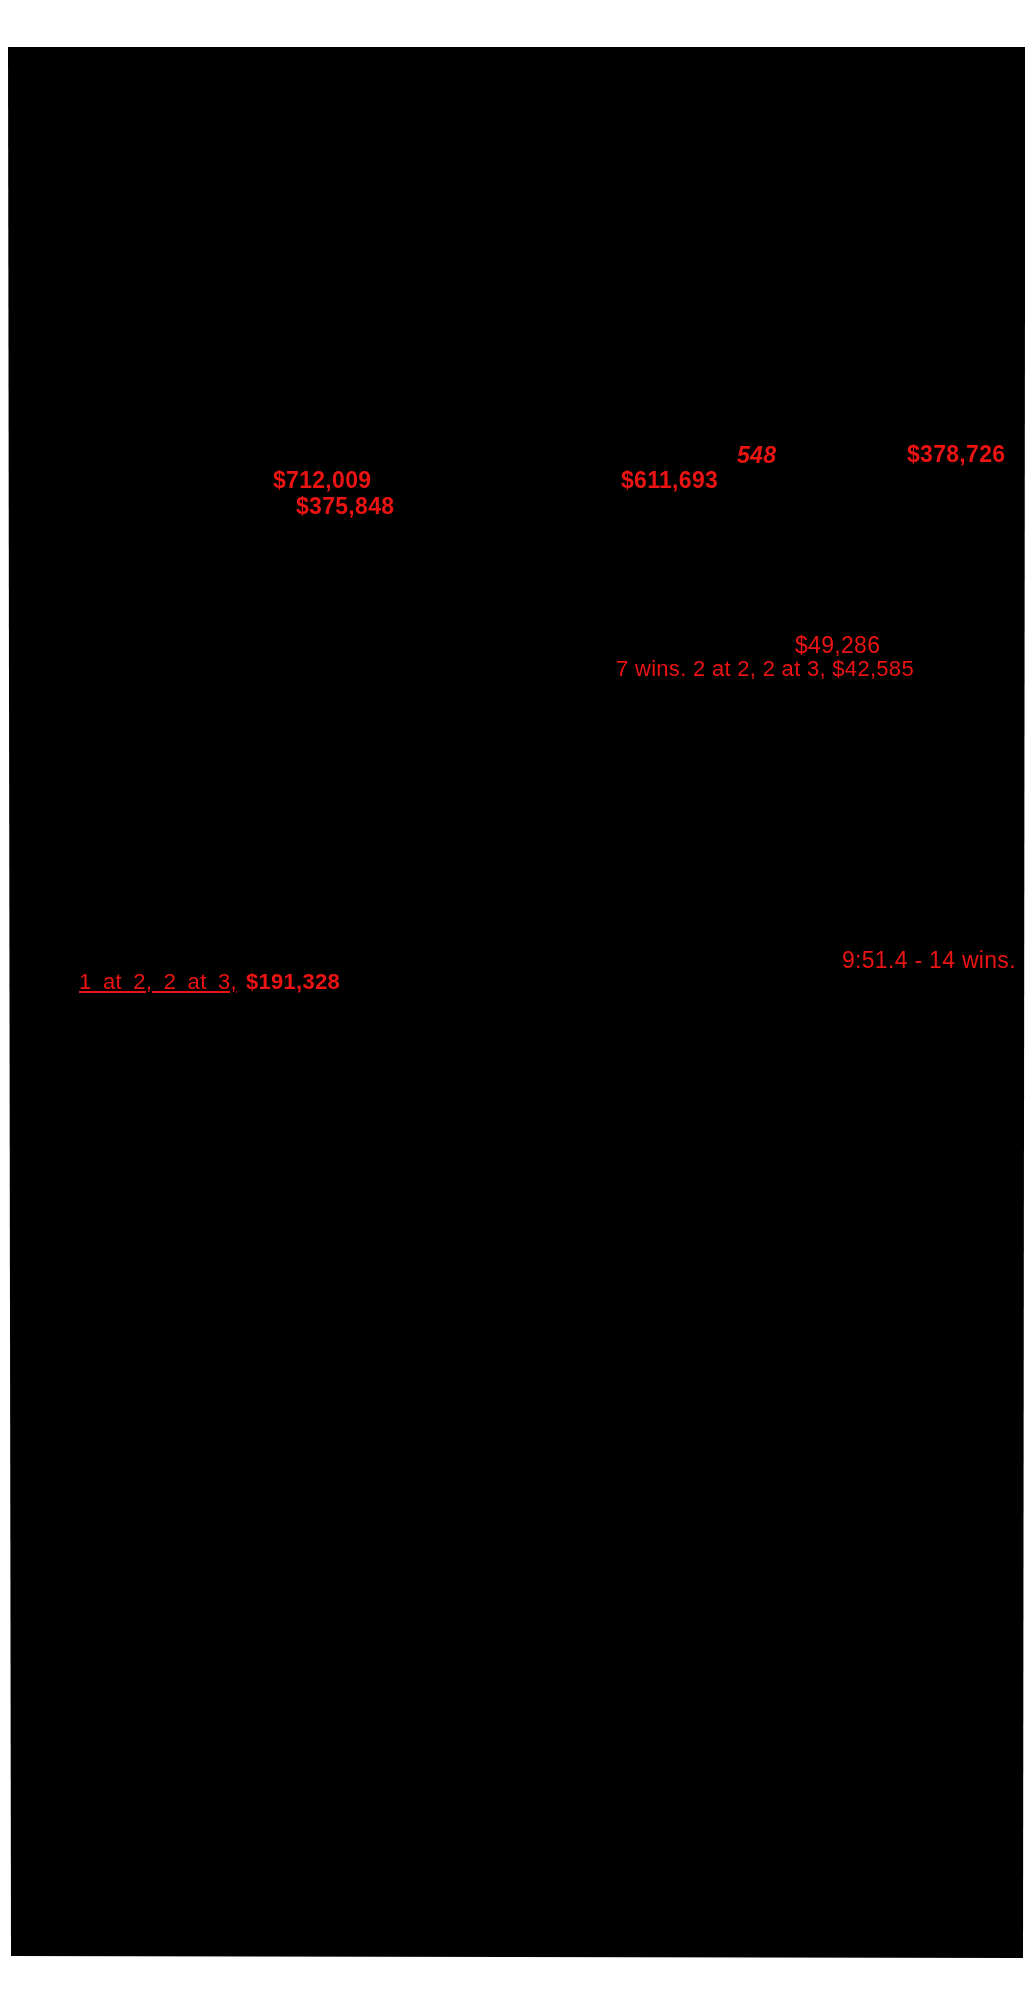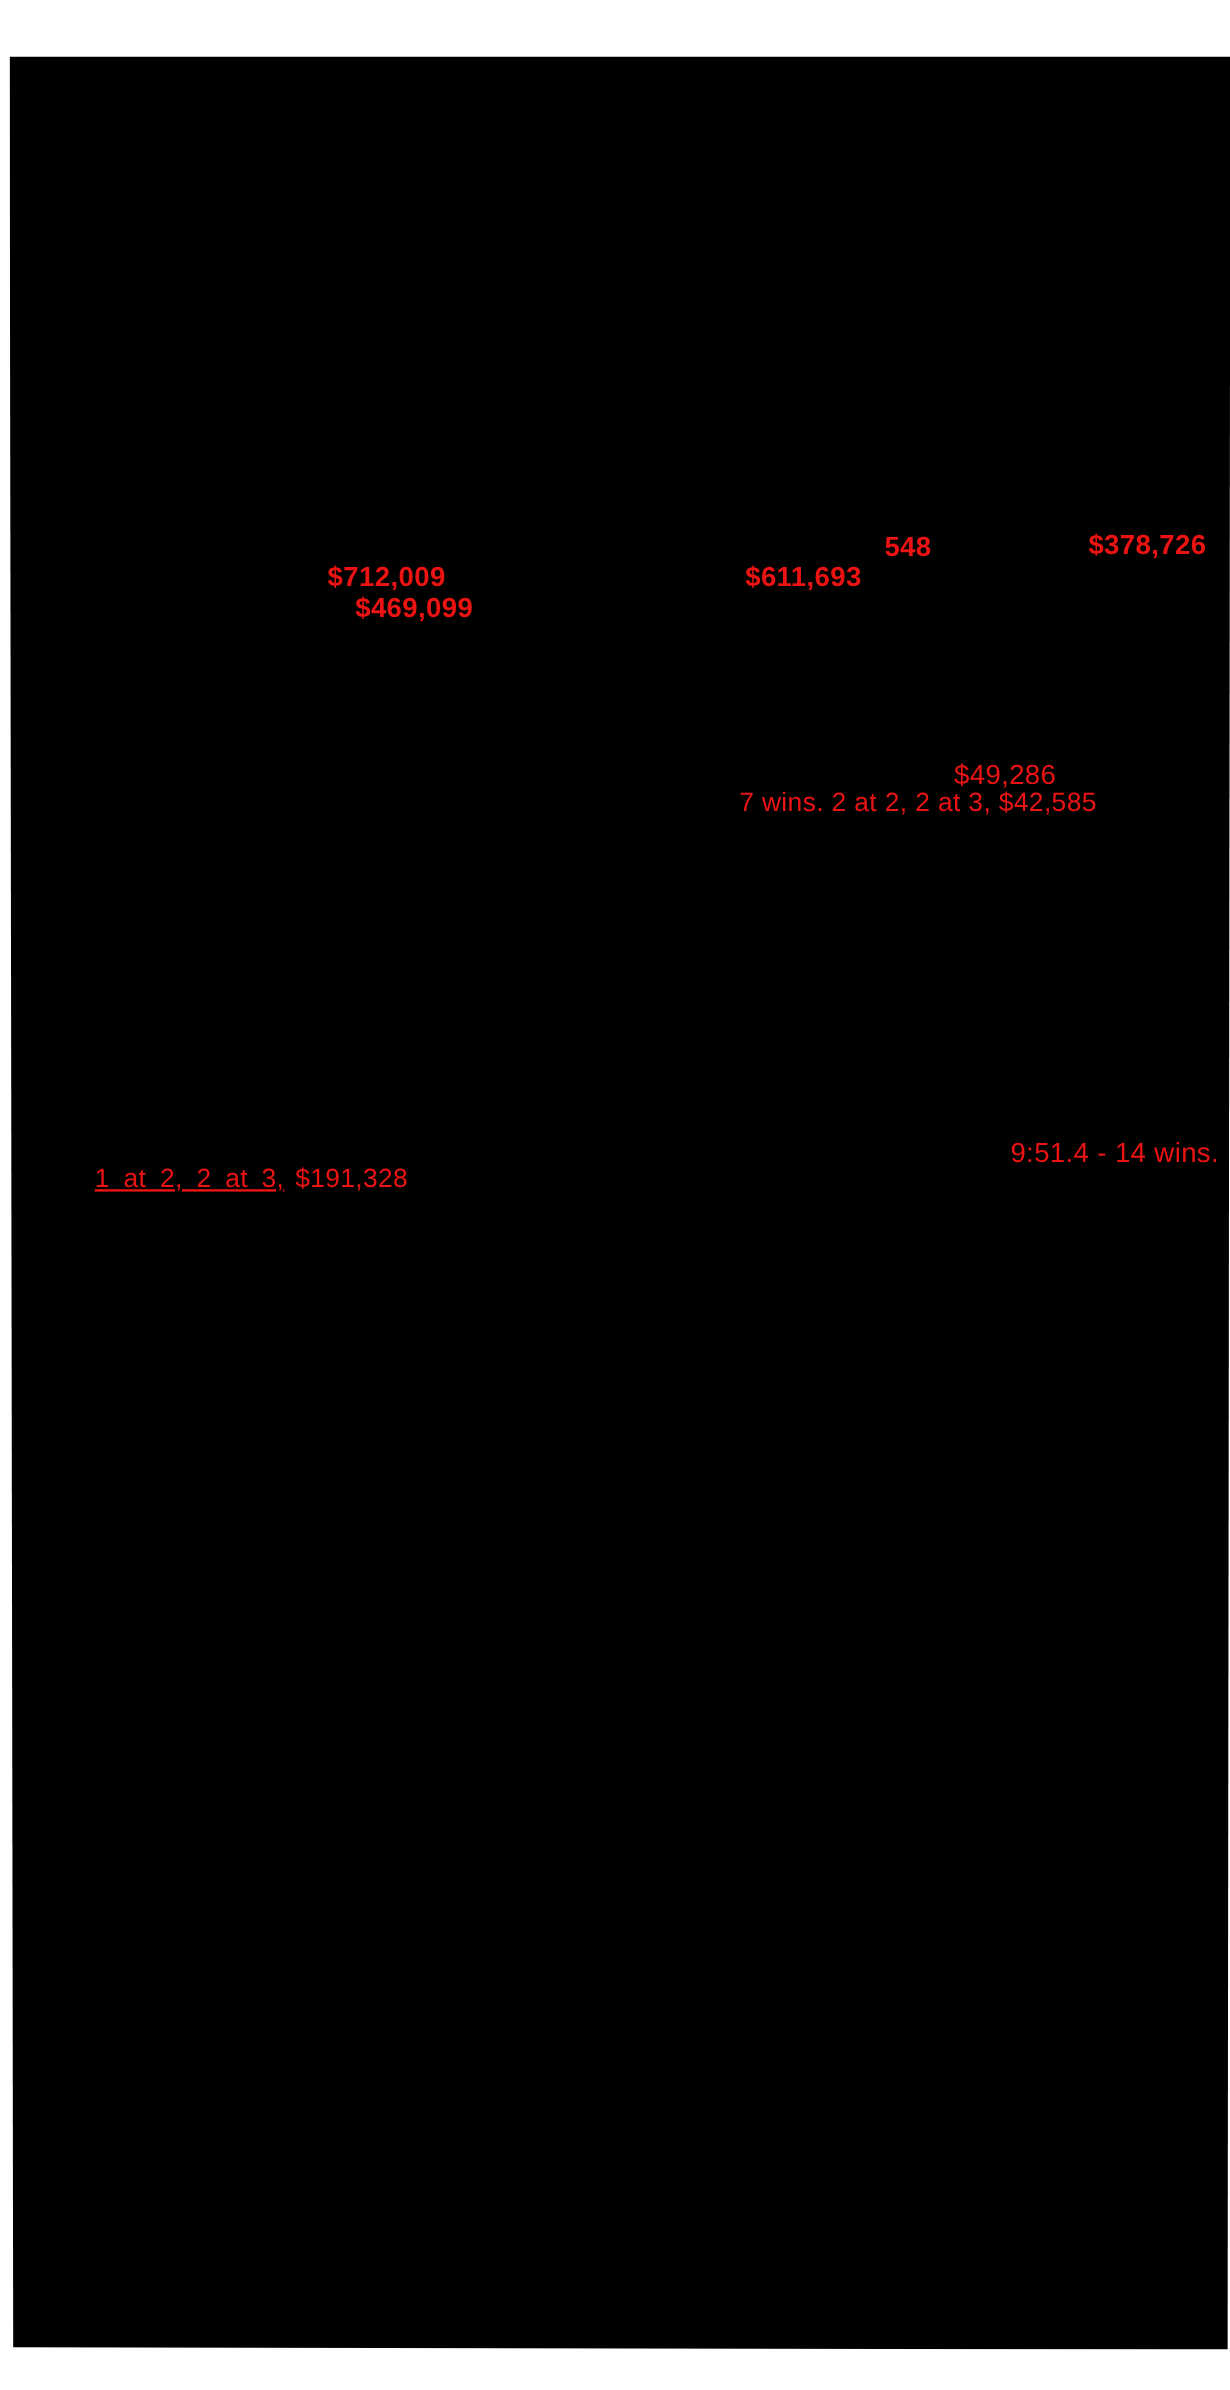--- a/index.html
+++ b/index.html
@@ -29,49 +29,49 @@
     position: absolute;
     color: #ec1313;
     white-space: nowrap;
     line-height: 1;
     letter-spacing: 0.3px;
   }
   .bold { font-weight: bold; }
   .sz23 { font-size: 23px; }
   .sz22 { font-size: 22px; }
 
-  .pos-548      { left: 737px; top: 444px; }
+  .pos-548      { left: 737px; top: 444px; font-style: italic; }
   .pos-712009   { left: 273px; top: 469px; text-align: center; }
   .pos-432412   { left: 621px; top: 469px; }
   .pos-378726   { left: 907px; top: 443px; }
   .pos-375848   { left: 296px; top: 495px; }
   .pos-49286    { left: 766px; top: 634px; margin-left: 29px; }
   .pos-42585    { left: 616px; top: 658px; text-align: center; }
   .pos-15114    { left: 842px; top: 949px; }
   .pos-191328   { left: 79px;  top: 971px; }
 
   .spread { word-spacing: 5px; text-decoration: underline; }
-  .amount-bold { font-weight: normal; margin-left: 9px; }
+  .amount-bold { font-weight: bold; margin-left: 9px; }
 </style>
 </head>
 <body>
 
 <div class="canvas">
 
   <div class="black-page"></div>
 
   <span class="red-text bold sz23 pos-548">548</span>
 
   <span class="red-text bold sz23 pos-712009">$712,009</span>
 
   <span class="red-text bold sz23 pos-432412">$611,693</span>
 
   <span class="red-text bold sz23 pos-378726">$378,726</span>
 
-  <span class="red-text bold sz23 pos-375848">$469,099</span>
+  <span class="red-text bold sz23 pos-375848">$375,848</span>
 
   <span class="red-text sz23 pos-49286">$49,286</span>
 
   <span class="red-text sz22 pos-42585">7 wins. 2 at 2, 2 at 3, $42,585</span>
 
   <span class="red-text sz23 pos-15114">9:51.4 - 14 wins.</span>
 
   <span class="red-text sz22 pos-191328"><span class="spread">1 at 2, 2 at 3,</span><span class="amount-bold">$191,328</span></span>
 
 </div>

